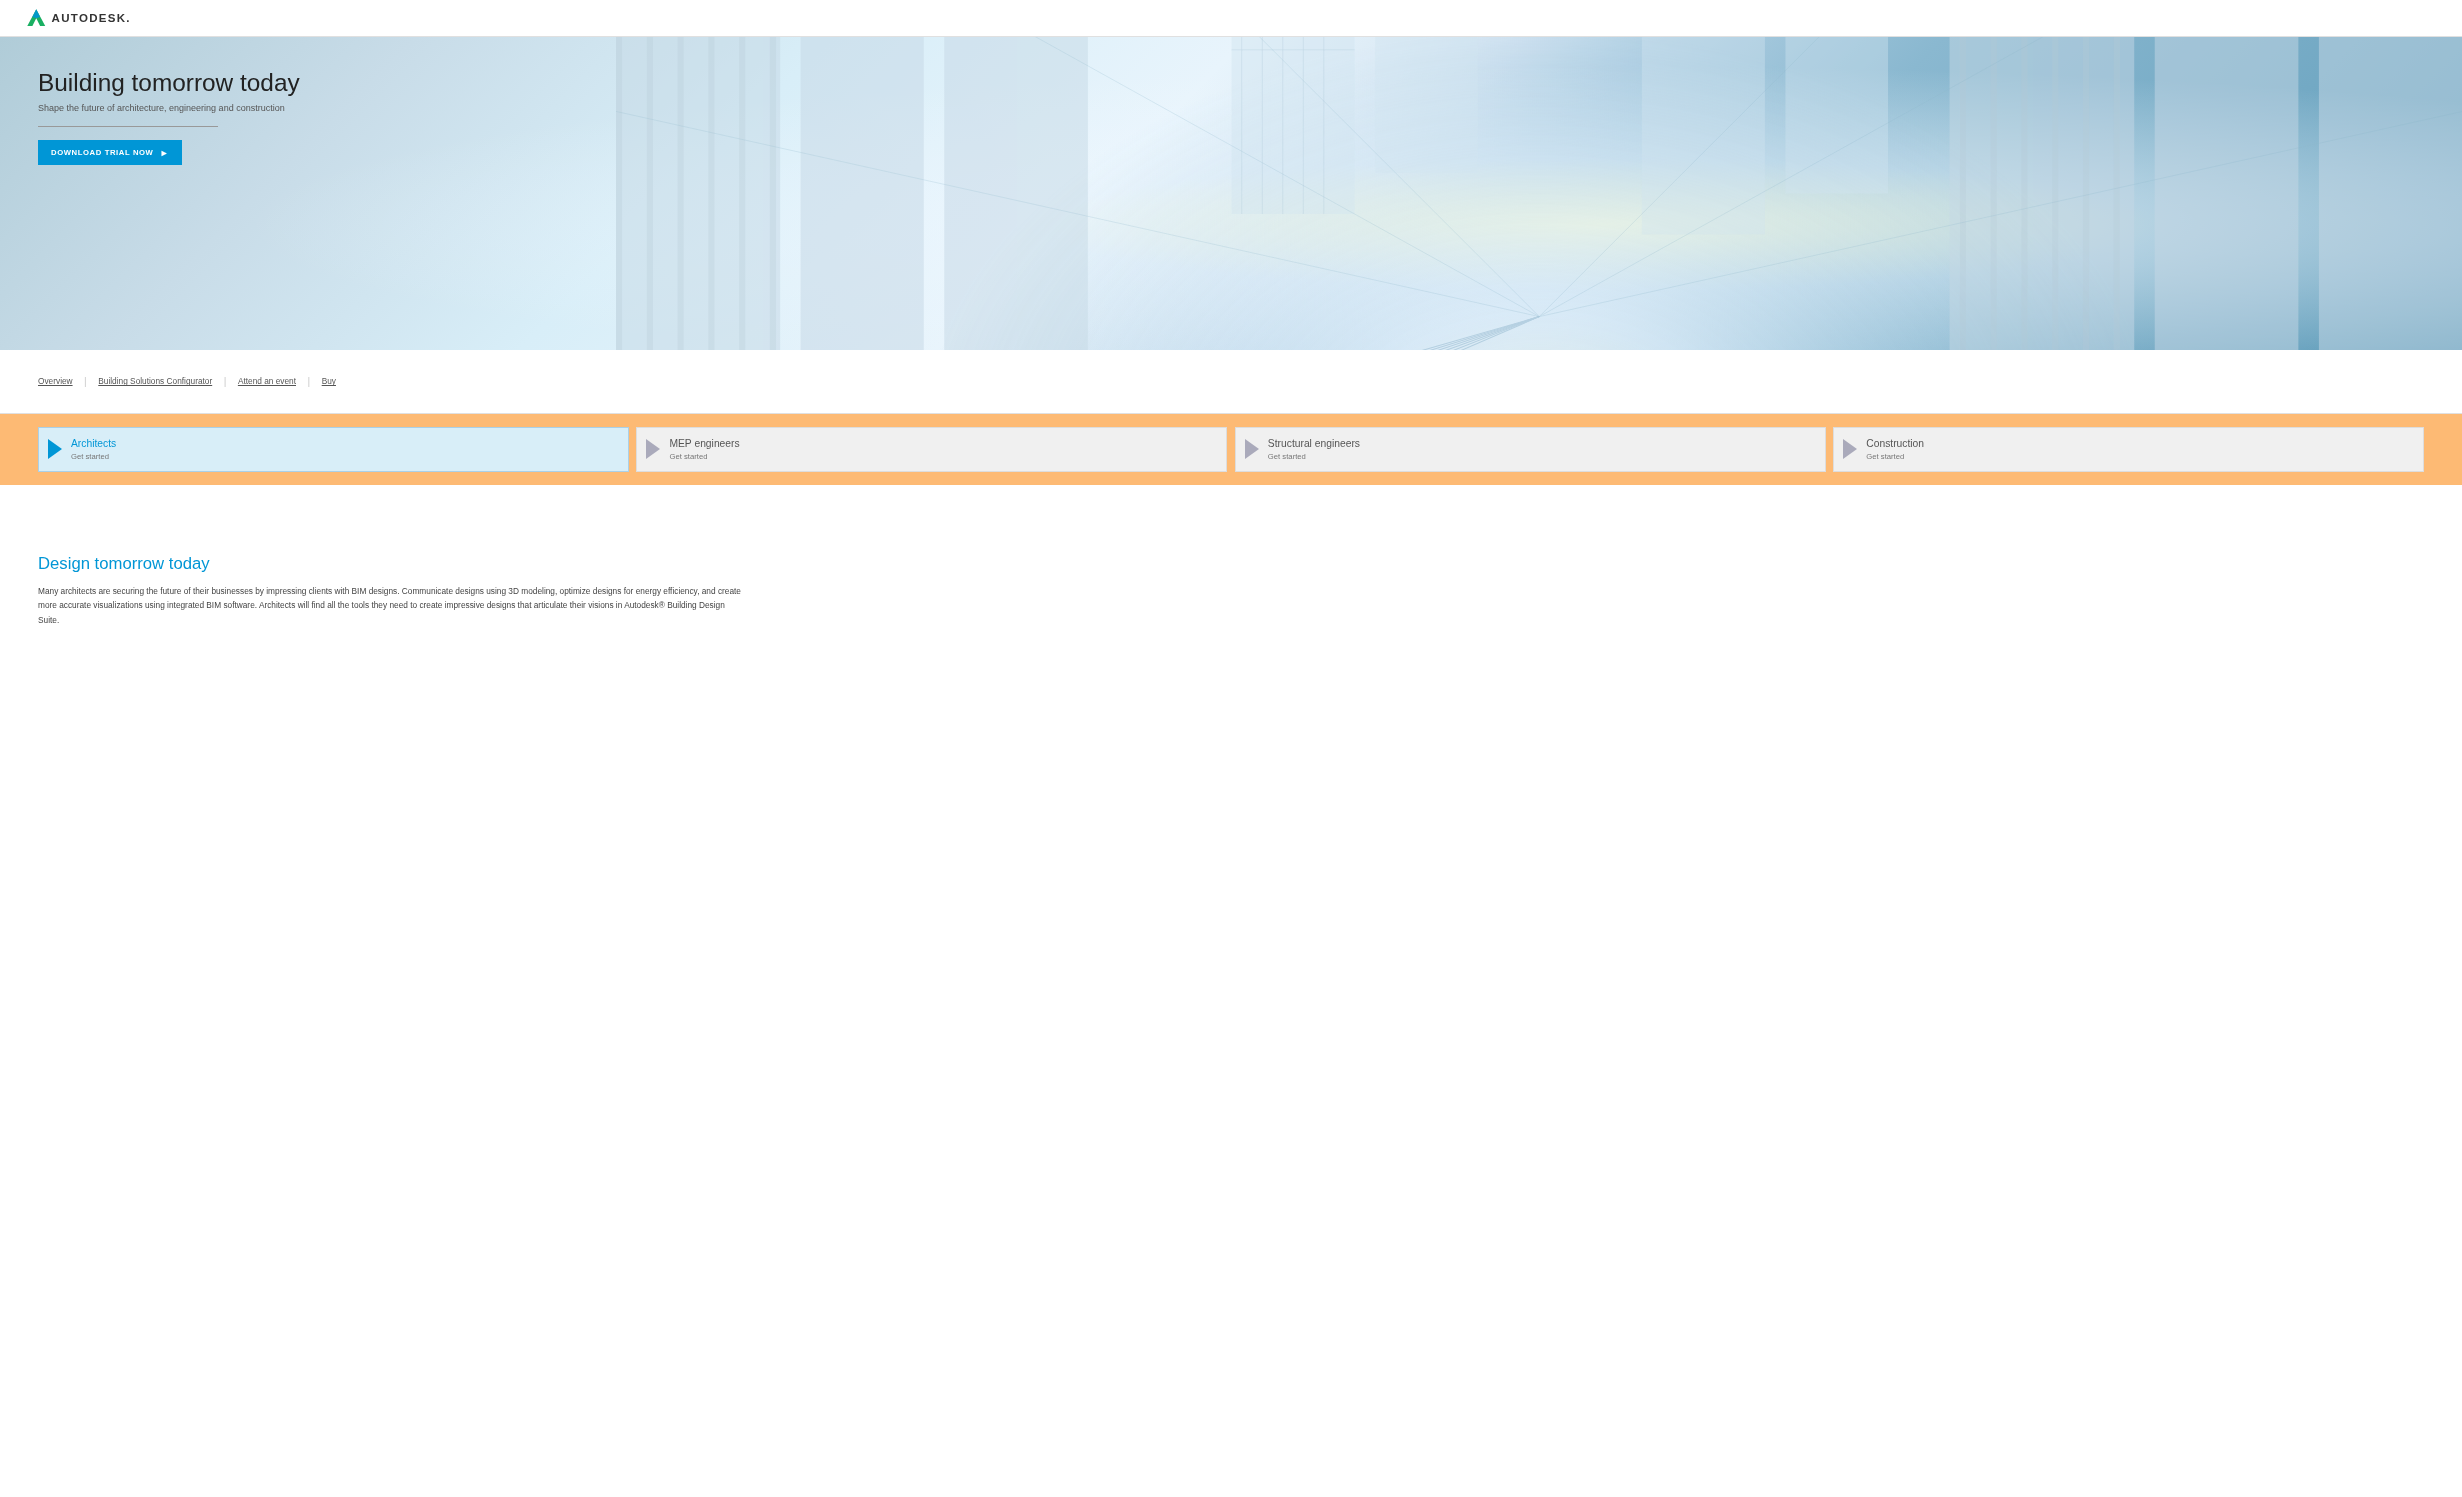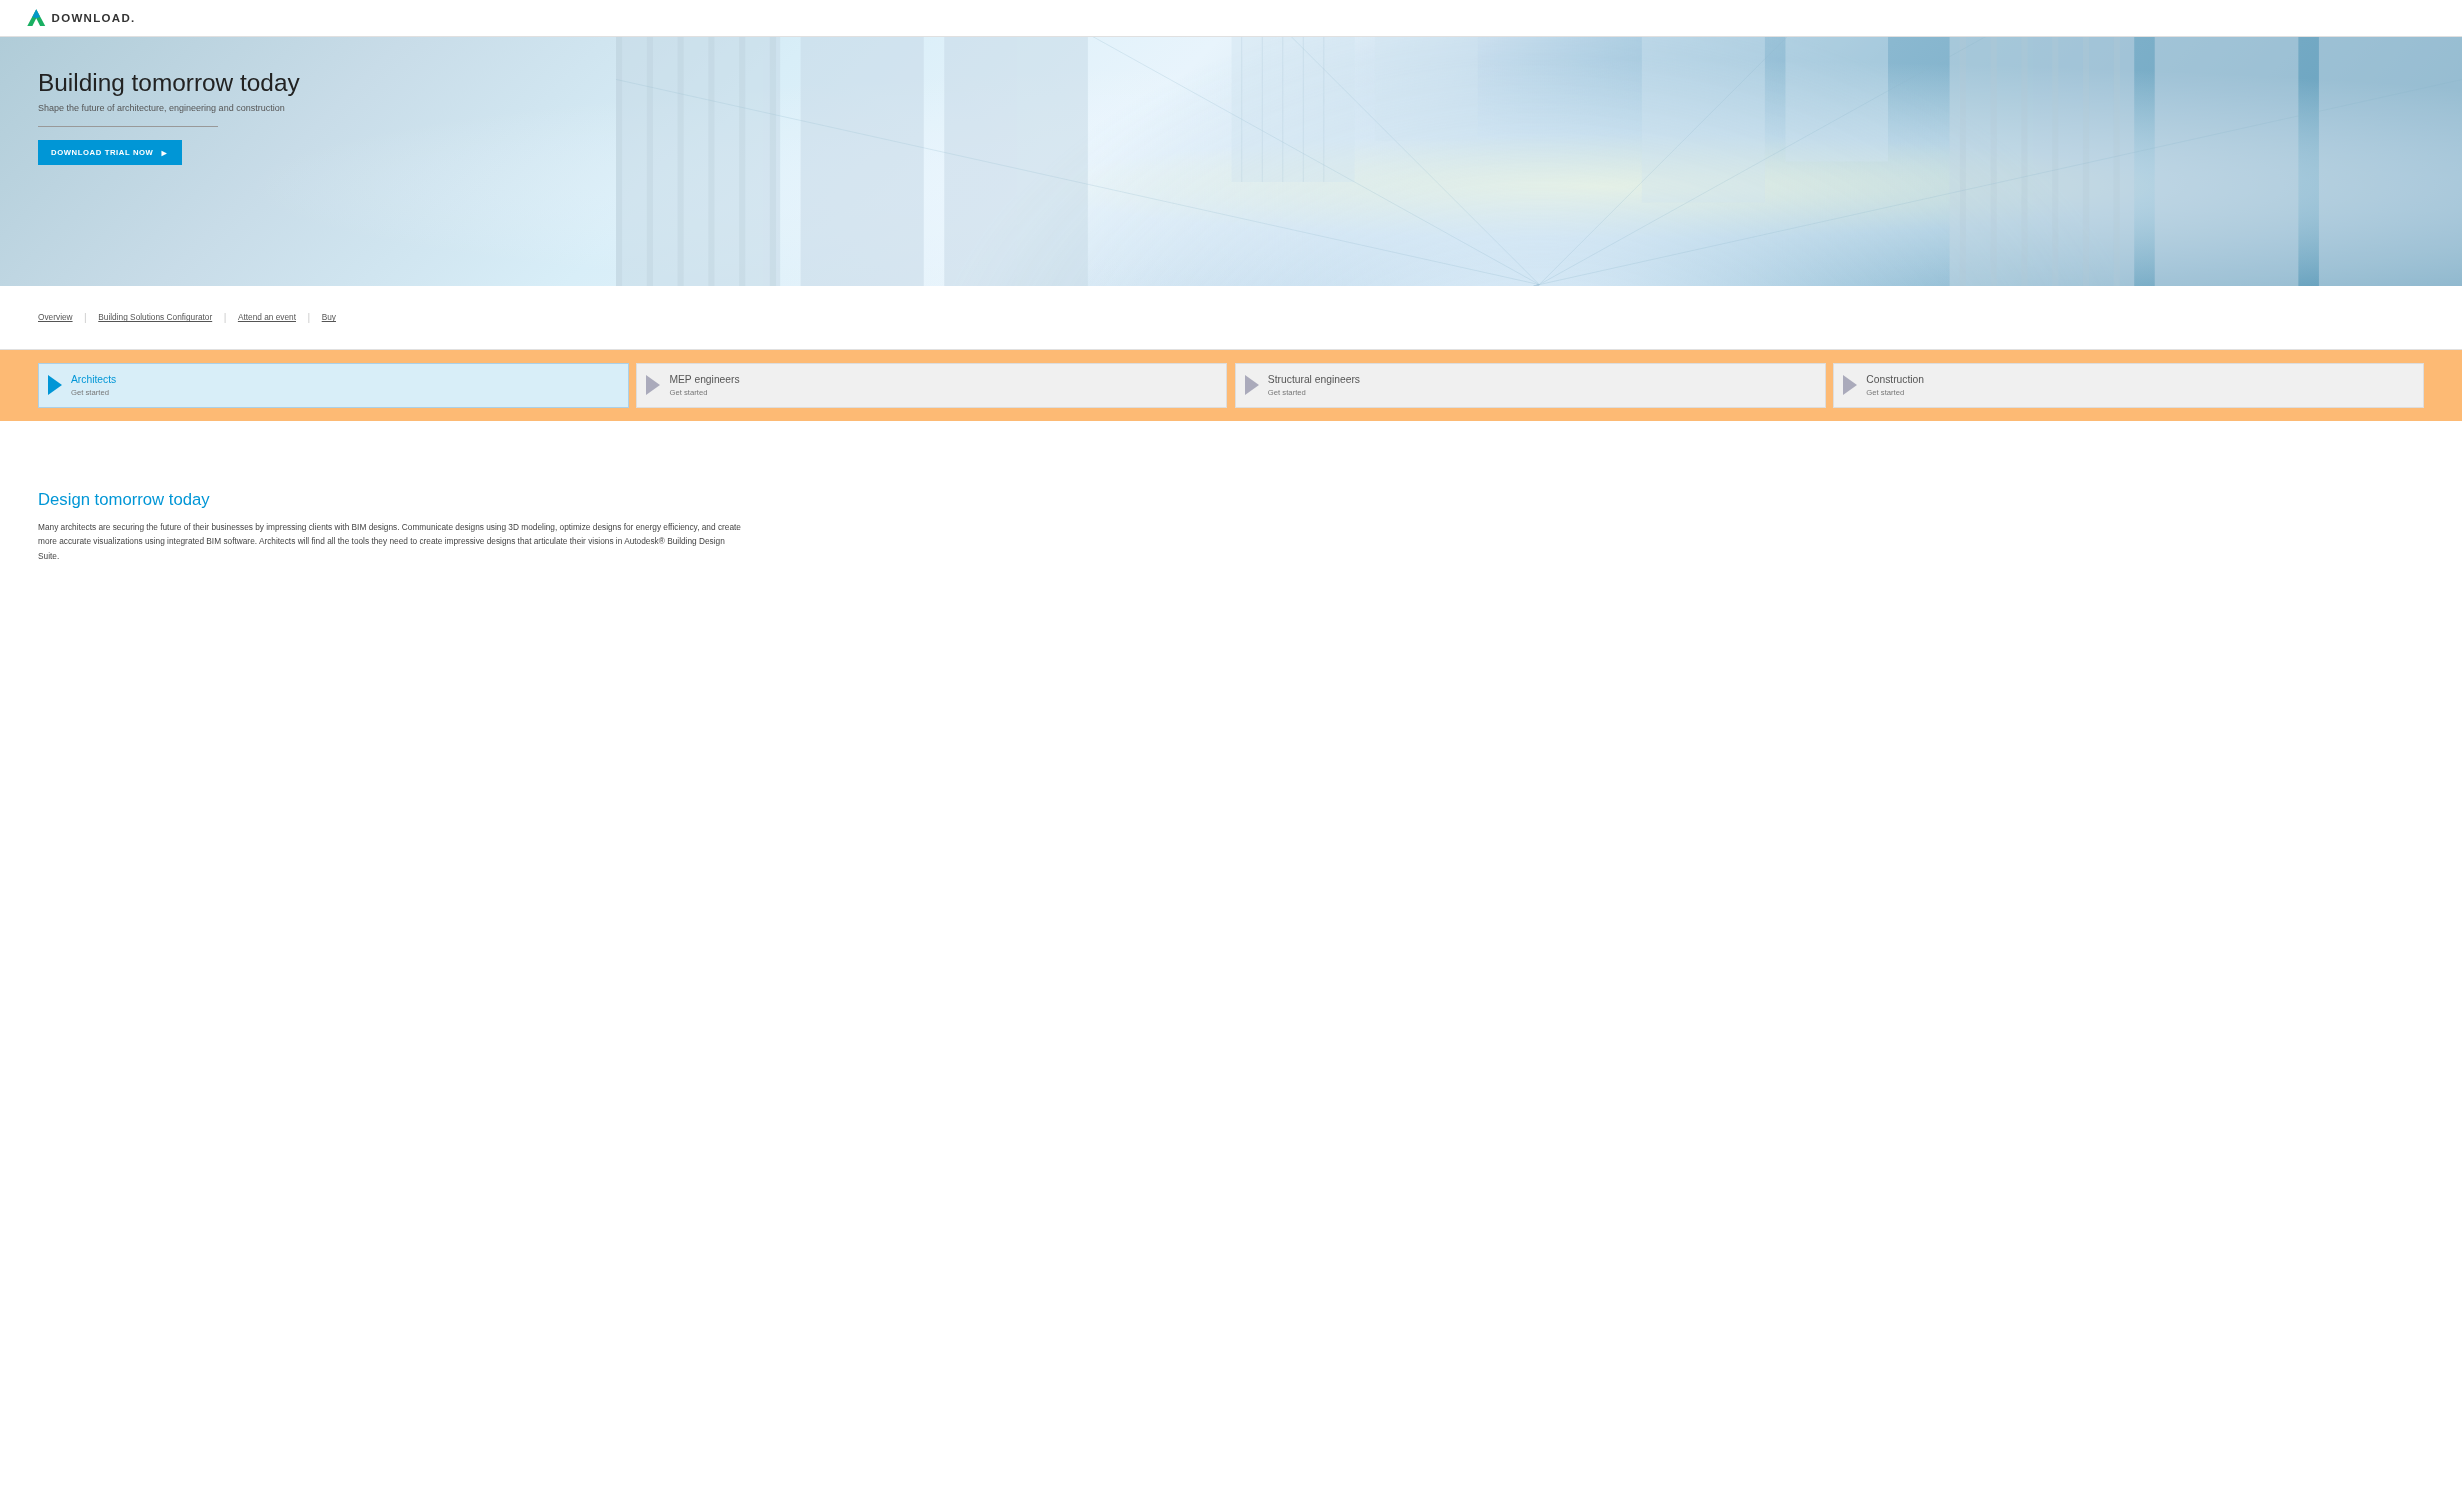--- a/index.html
+++ b/index.html
@@ -26,21 +26,21 @@
       font-size: 11.5px;
       font-weight: bold;
       letter-spacing: 1.3px;
       color: #333;
     }
 
     
     #hero {
       position: relative;
       width: 100%;
-      height: 249px;
+      height: 313px;
       background: linear-gradient(135deg, #c8dce8 0%, #d8eaf4 20%, #e8f4fa 40%, #f0f8ff 50%, #b8d8ee 60%, #8bbedd 80%, #6aaed0 100%);
       overflow: hidden;
     }
 
     
     .hero-bg {
       position: absolute;
       top: 0; left: 0; right: 0; bottom: 0;
       background:
         radial-gradient(ellipse at 65% 60%, rgba(255,255,220,0.9) 0%, rgba(240,248,255,0.5) 25%, transparent 60%),
@@ -210,21 +210,21 @@
   </style>
 </head>
 <body>
 
 <div id="header">
   <div class="logo-container">
     <svg class="logo-icon" viewBox="0 0 32 32" xmlns="http://www.w3.org/2000/svg">
       <polygon points="16,2 2,28 10,28 16,16 22,28 30,28" fill="#00a651" opacity="0.9"></polygon>
       <polygon points="16,2 10,14 16,16 22,14" fill="#0096d6" opacity="0.9"></polygon>
     </svg>
-    <span class="logo-text">DOWNLOAD.</span>
+    <span class="logo-text">AUTODESK.</span>
   </div>
 </div>
 
 <div id="hero">
   <div class="hero-bg"></div>
 
   <svg class="buildings-svg" viewBox="0 0 900 380" xmlns="http://www.w3.org/2000/svg" preserveAspectRatio="xMidYMid slice">
 
     <radialGradient id="burst" cx="50%" cy="65%" r="50%">
       <stop offset="0%" style="stop-color:#fffff0;stop-opacity:1"></stop>

